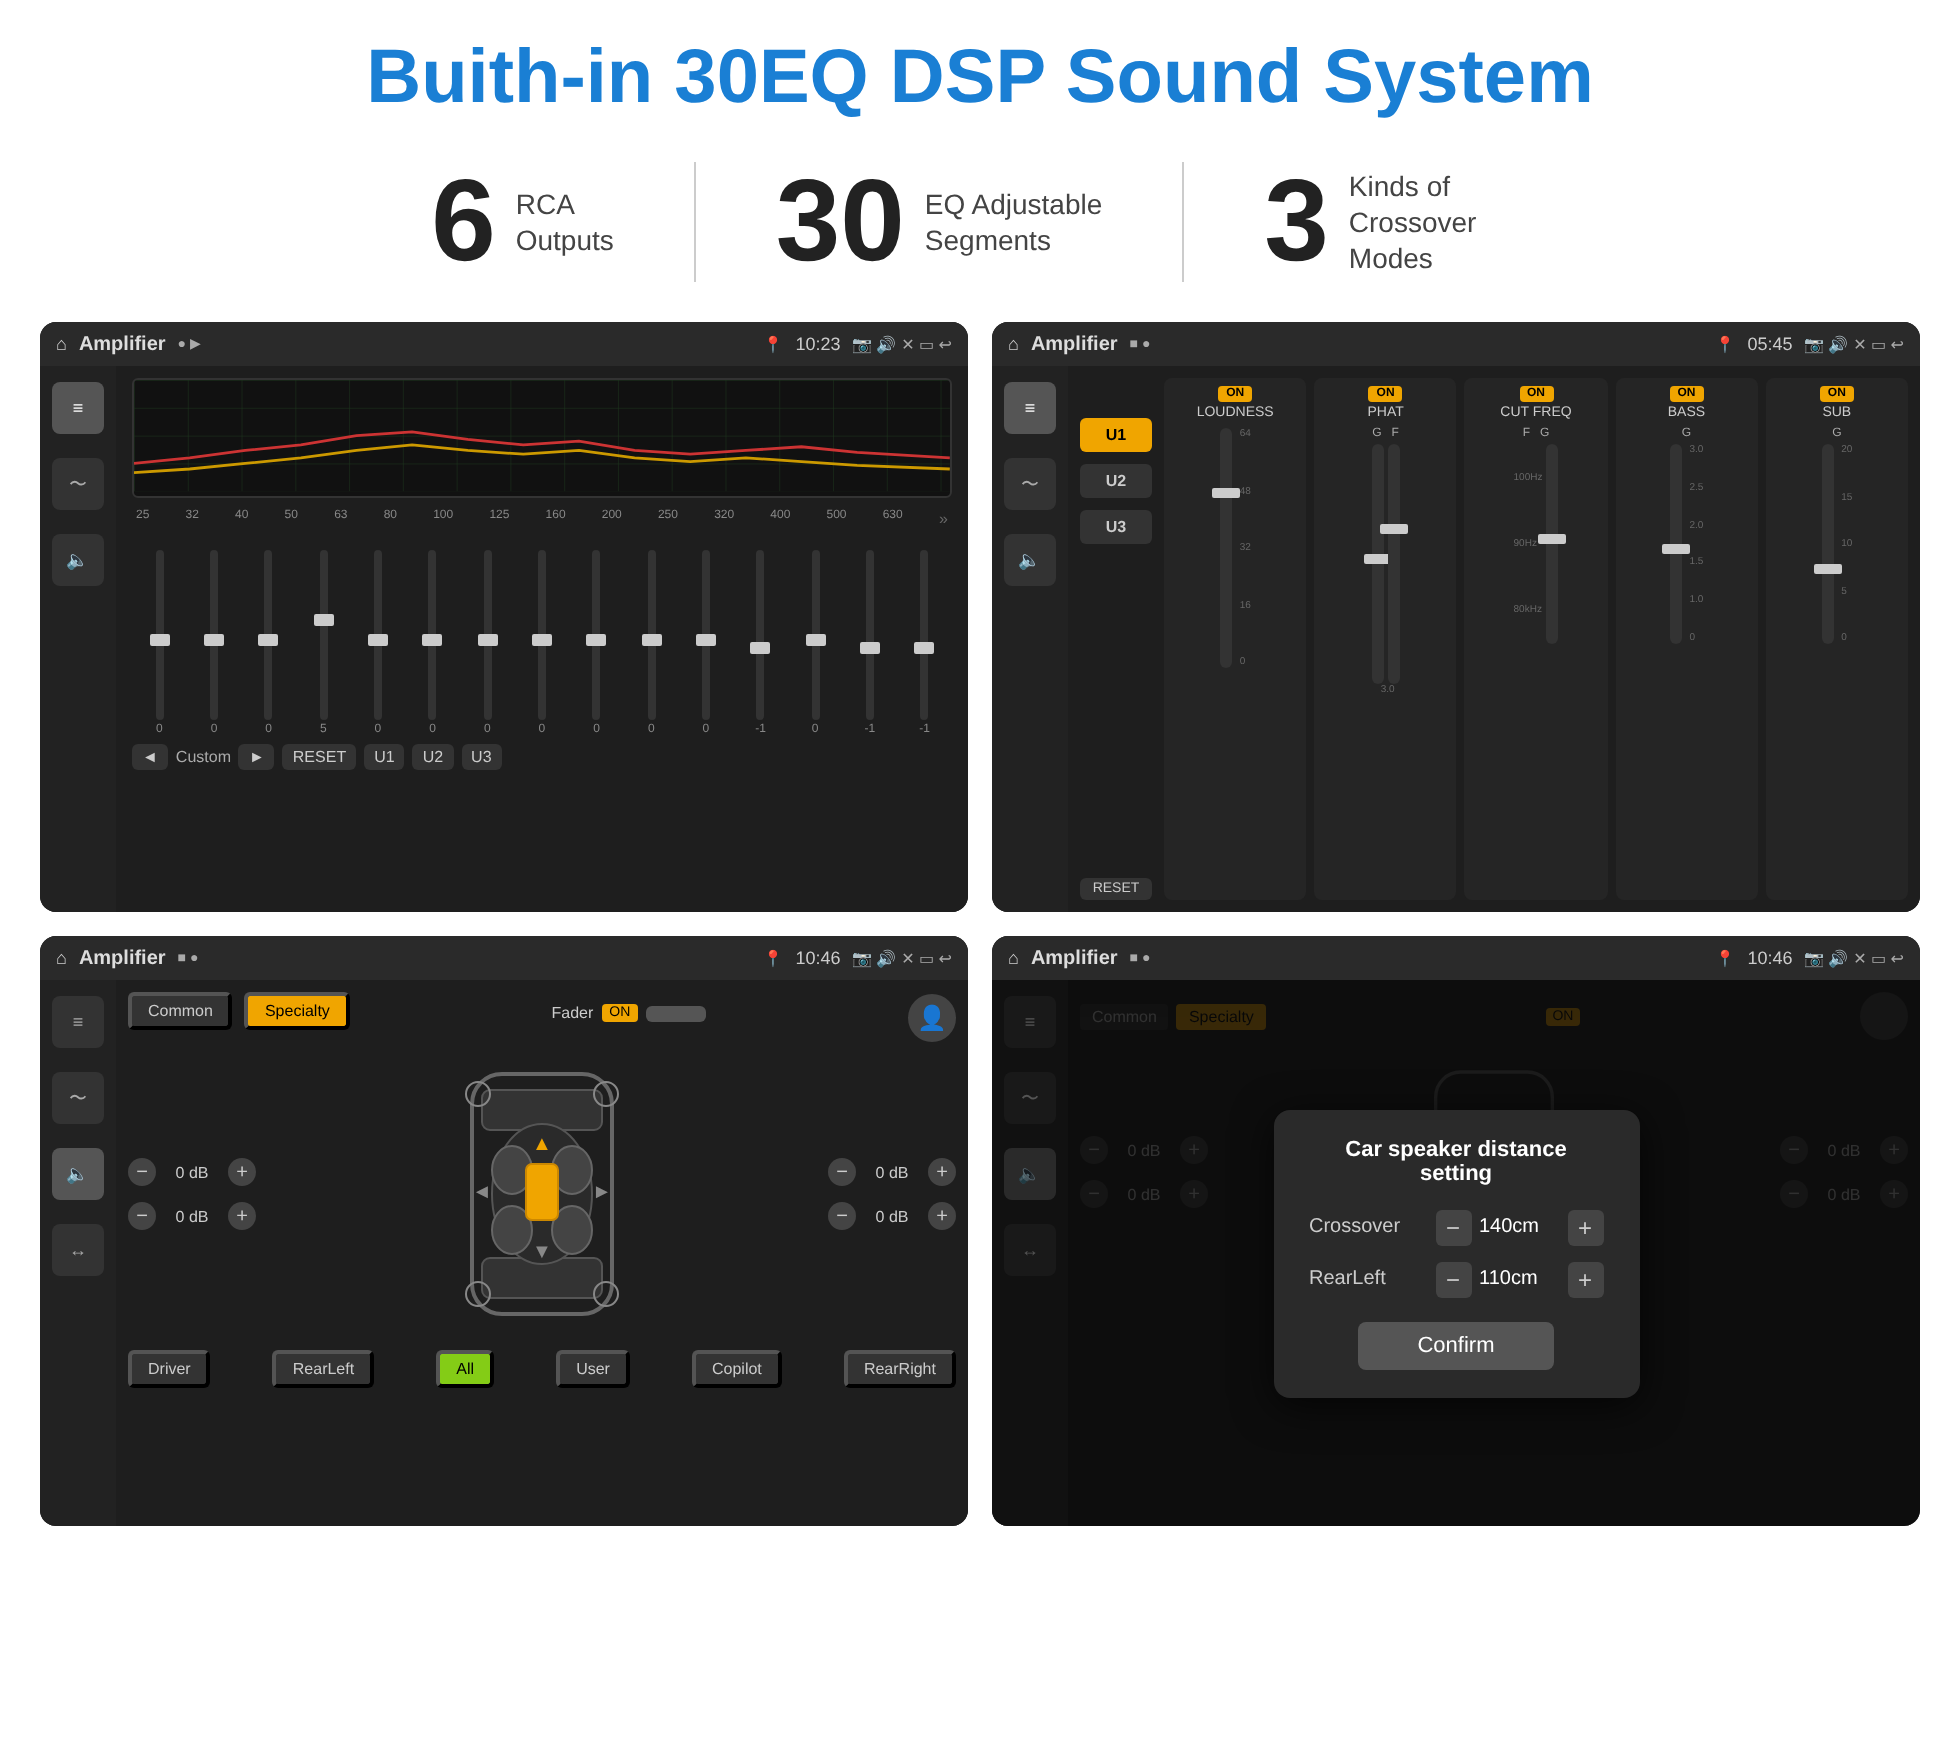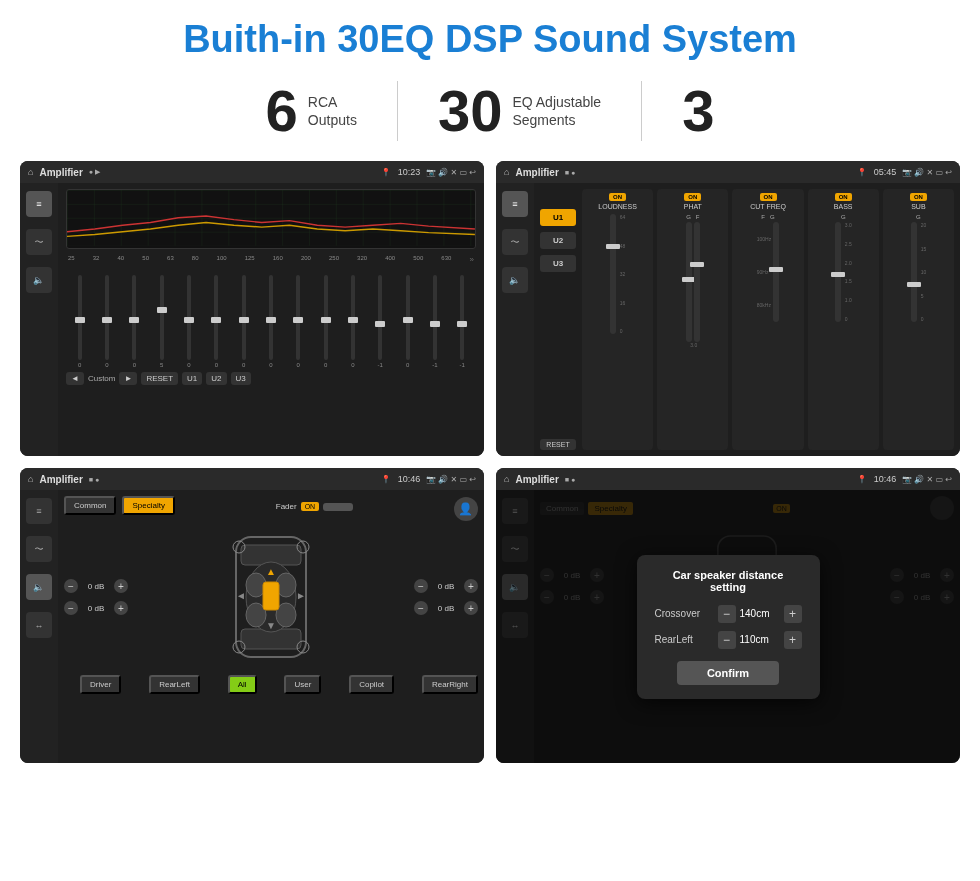--- a/index.html
+++ b/index.html
@@ -385,21 +385,20 @@
       justify-content: space-between;
       margin-top: 6px;
     }
 
     .sp-bottom-btn {
       background: #333;
       color: #ccc;
       font-size: 8px;
       padding: 3px 8px;
       border-radius: 3px;
-      margin-left: 16px;
     }
 
     .sp-bottom-btn.highlight {
       background: #84cc16;
       color: #000;
     }
 
     
     .dialog-overlay {
       position: absolute;
@@ -468,41 +467,41 @@
     .dialog-confirm-btn {
       background: #555;
       color: #fff;
       font-size: 11px;
       padding: 6px 30px;
       border-radius: 4px;
       border: none;
       cursor: pointer;
       display: block;
       margin: 12px auto 0;
-      font-weight: bold;
     }
   </style>
 </head>
 <body>
 
 <div class="page-title">Buith-in 30EQ DSP Sound System</div>
 
 <div class="stats-row">
   <div class="stat-item">
     <span class="stat-number">6</span>
     <span class="stat-label">RCA<br>Outputs</span>
   </div>
   <div class="stat-divider"></div>
   <div class="stat-item">
     <span class="stat-number">30</span>
     <span class="stat-label">EQ Adjustable<br>Segments</span>
   </div>
   <div class="stat-divider"></div>
   <div class="stat-item">
     <span class="stat-number">3</span>
+    <span class="stat-label">Kinds of<br>Crossover Modes</span>
   </div>
 </div>
 
 <div class="screens-grid">
 
   <div class="screen-card">
     <div class="top-bar">
       <span>⌂</span>
       <span class="top-bar-title">Amplifier</span>
       <span style="font-size:7px;color:#aaa;">● ▶</span>

